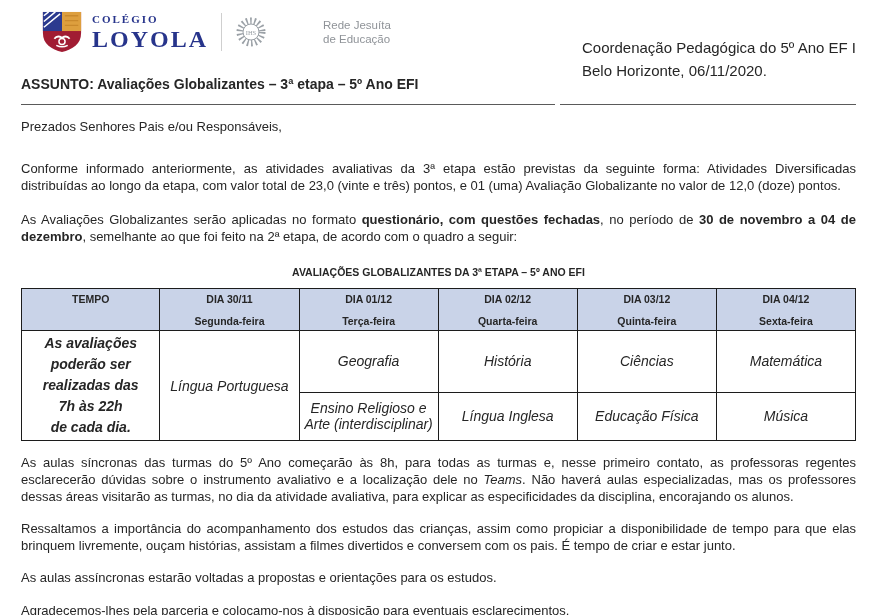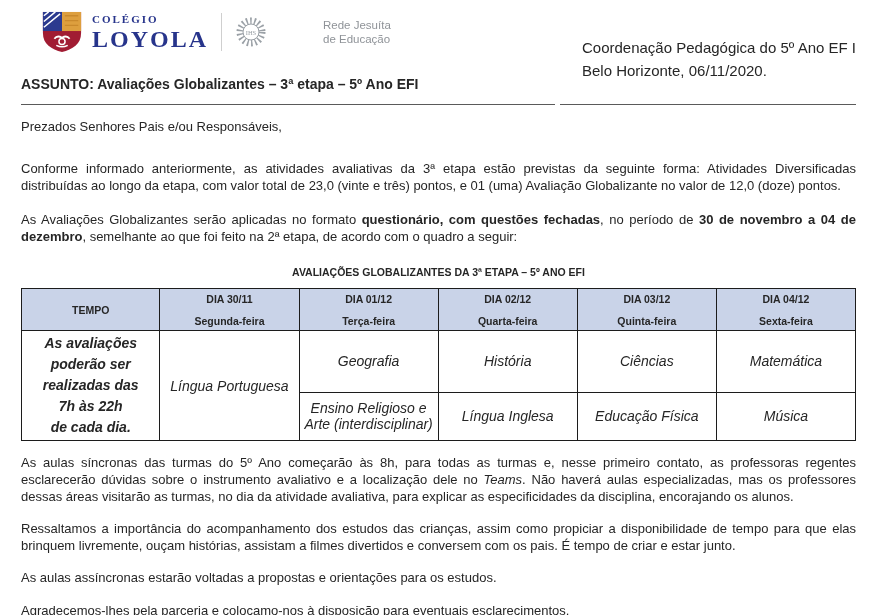--- a/index.html
+++ b/index.html
@@ -48,21 +48,21 @@
   table.schedule th, table.schedule td {
     border: 1.4px solid #1c1c1c;
     text-align: center; vertical-align: middle;
   }
   table.schedule thead th {
     background: #c9d3e8;
     font-size: 10.5px; font-weight: bold;
     height: 42px; padding: 3px 2px;
   }
   .th-stack { display: flex; flex-direction: column; justify-content: space-between; height: 34px; text-align: center; }
-  .th-single { display: flex; align-items: center; justify-content: center; height: 34px; }
+  .th-single { display: flex; justify-content: center; height: 34px; }
   table.schedule td { font-size: 14px; padding: 2px 4px; font-style: italic; }
   .row-tall td { height: 58px; }
   .row-short td { height: 45px; }
   .tempo-note { font-size: 9.5px; font-weight: bold; line-height: 1.5; }
   .tempo-note span { display: block; }
 </style>
 </head>
 <body>
 
 <div class="page">

